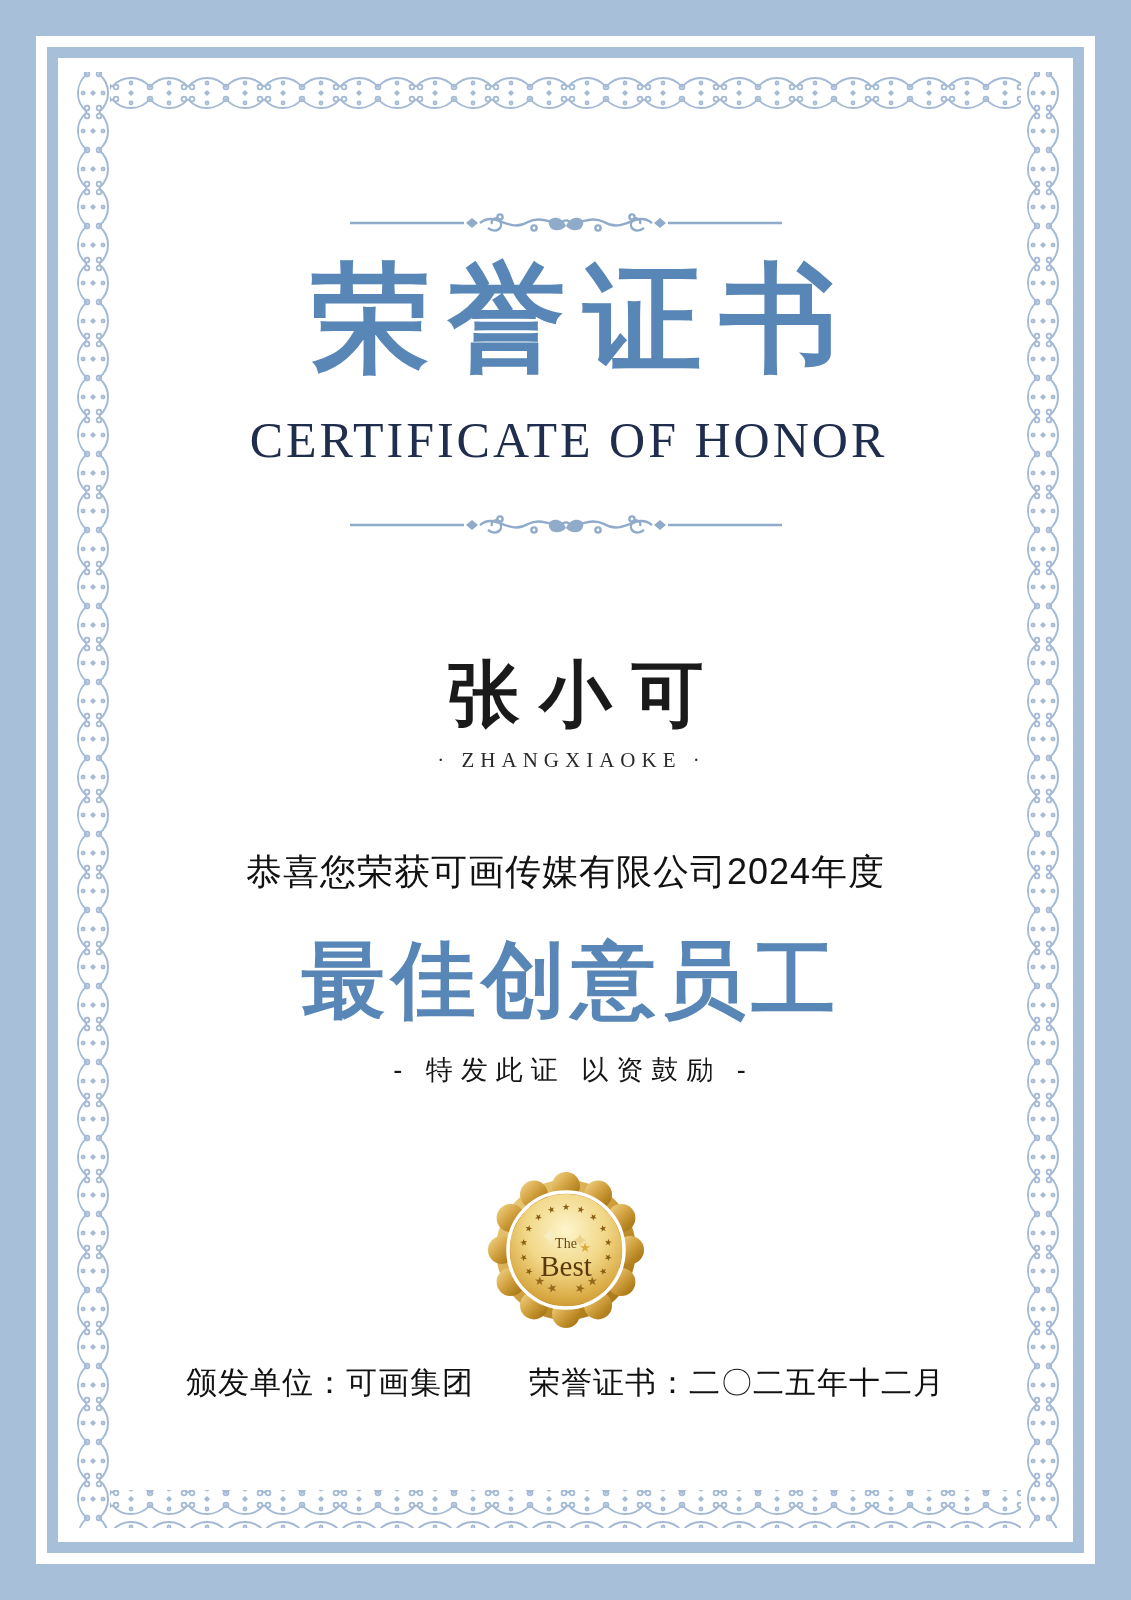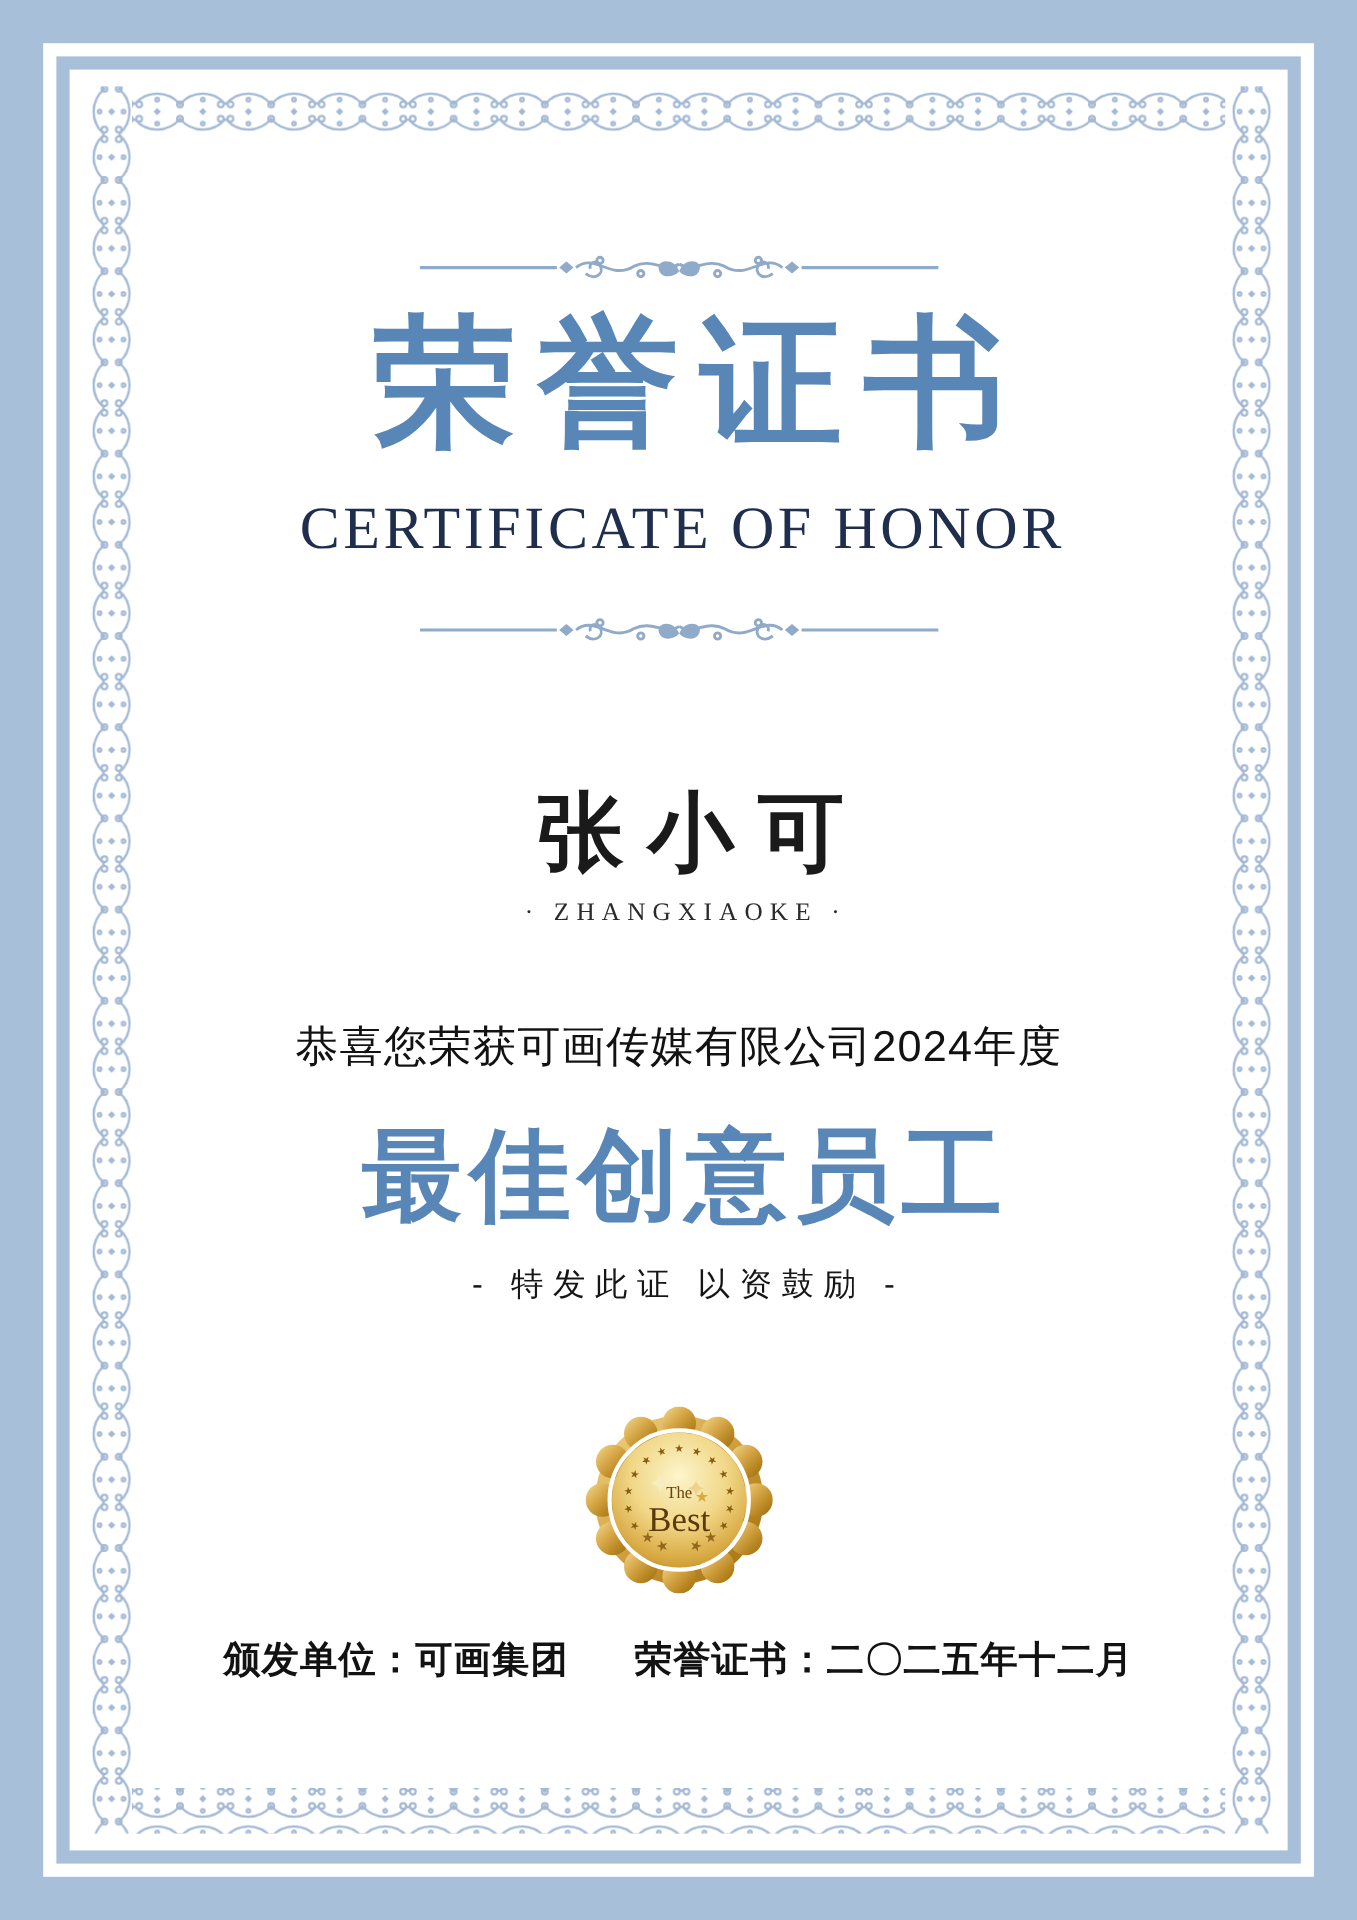--- a/index.html
+++ b/index.html
@@ -61,21 +61,21 @@
     font-size:27px;color:#161616;letter-spacing:8px;padding-left:8px;
     white-space:pre;
   }
   .badge-wrap{
     position:absolute;left:50%;top:1172px;transform:translateX(-50%);
     width:156px;height:156px;
   }
   .footer-row{
     position:absolute;left:0;top:1362px;width:100%;
     display:flex;justify-content:center;gap:55px;
-    font-size:31px;color:#121212;letter-spacing:1px;font-weight:bold;
+    font-size:31px;color:#121212;letter-spacing:1px;
   }
   .footer-item{white-space:nowrap;}
 </style>
 </head>
 <body>
 
 <div class="stage">
 
   <div class="paper">
     <div class="inner-line"></div>

